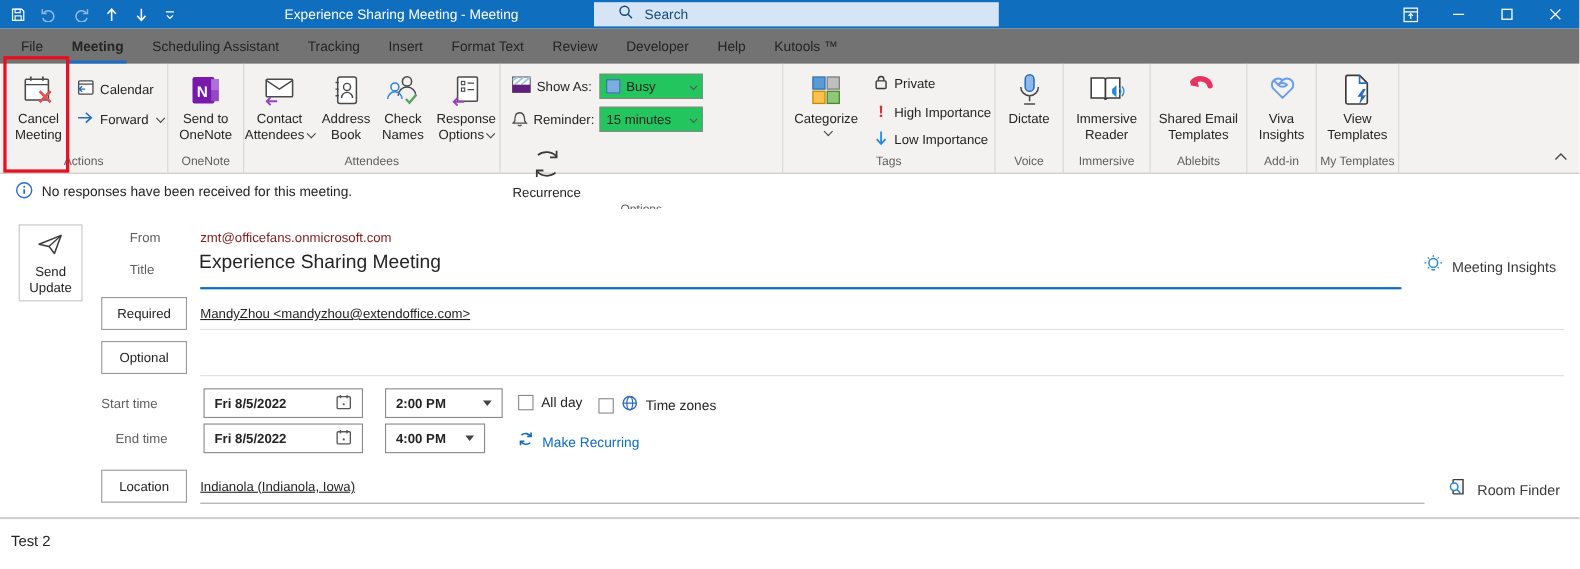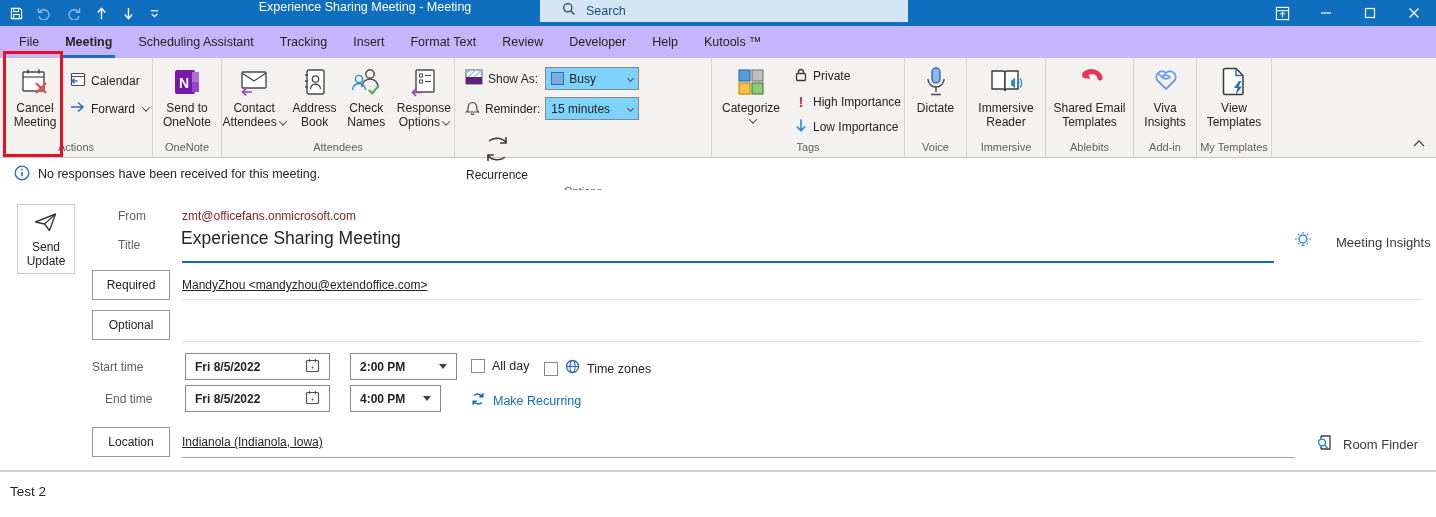--- a/index.html
+++ b/index.html
@@ -1,45 +1,45 @@
 <!DOCTYPE html>
 <html><head>
 <meta charset="utf-8">
 <style>
   * { margin:0; padding:0; box-sizing:border-box; }
   html,body { width:1436px; height:517px; }
   body { font-family:"Liberation Sans", sans-serif; color:#252423; background:#fff; overflow:hidden; position:relative; }
 
   
-  .titlebar { height:26px; background:#106ebe; display:flex; color:#fff; }
+  .titlebar { height:26px; background:#106ebe; display:flex; align-items:center; color:#fff; }
   .qat { display:flex; align-items:center; gap:14px; padding-left:10px; width:190px; }
   .qat svg { display:block; }
   .win-title { flex:0 0 350px; text-align:center; font-size:12.5px; color:#ffffff; white-space:nowrap; }
   .searchbox { width:368px; height:22px; background:#d6e5f5; display:flex; align-items:center; gap:10px; padding-left:22px; margin-top:0px; }
   .searchbox .stext { font-size:12.5px; color:#174a7c; }
   .winctl { margin-left:auto; display:flex; align-items:center; gap:0; }
   .winctl .wbtn { width:44px; height:26px; display:flex; align-items:center; justify-content:center; }
 
   
-  .tabrow { height:32px; background:#c4b5fd; display:flex; align-items:stretch; padding-left:6px; }
+  .tabrow { height:32px; background:#737373; display:flex; align-items:stretch; padding-left:6px; }
   .tab { font-size:12.5px; color:#252423; padding:0 13px; display:flex; align-items:center; position:relative; white-space:nowrap; }
   .tab.active { font-weight:bold; color:#252423; }
   .tab.active::after { content:""; position:absolute; left:10px; right:10px; bottom:0; height:3px; background:#1f6cc0; }
 
   
   .ribbon { height:100px; background:#f3f2f1; border-bottom:1px solid #c8c6c4; display:flex; position:relative; }
   .grp { display:flex; flex-direction:column; border-right:1px solid #d8d6d4; flex:0 0 auto; }
   .grp-content { flex:1; display:flex; align-items:flex-start; padding-top:3px; justify-content:center; }
   .grp-label { height:18px; text-align:center; font-size:11px; color:#605e5c; line-height:16px; white-space:nowrap; }
   .blg { display:flex; flex-direction:column; align-items:center; padding-top:3px; }
   .blg .ic { height:36px; display:flex; align-items:center; justify-content:center; }
   .blg .tx { font-size:12px; line-height:13.5px; text-align:center; color:#252423; margin-top:2px; }
   .chev { display:inline-block; width:6px; height:6px; border-right:1.4px solid #444; border-bottom:1.4px solid #444; transform:rotate(45deg) translate(-1px,-1px); margin-left:3px; }
   .srow { display:flex; align-items:center; gap:5px; font-size:12px; color:#252423; white-space:nowrap; }
-  .combo { background:#7dd3fc; border:1px solid #8a8886; height:23px; display:flex; align-items:center; font-size:12px; padding:0 5px; }
+  .combo { background:#22c55e; border:1px solid #8a8886; height:23px; display:flex; align-items:center; font-size:12px; padding:0 5px; }
   .combo-chev { margin-left:auto; width:5px; height:5px; border-right:1.3px solid #555; border-bottom:1.3px solid #555; transform:rotate(45deg); }
 
   .ribbon-collapse { position:absolute; right:10px; bottom:5px; }
 
   
   .annotation { position:absolute; left:3px; top:51px; width:60px; height:106px; border:3px solid #e81123; z-index:50; pointer-events:none; }
 
   
   .infobar { height:32px; background:#fff; display:flex; align-items:center; gap:8px; padding-left:14px; font-size:12.5px; color:#252423; }
 
@@ -435,21 +435,21 @@
     <span style="font-size:12px; line-height:14px; text-align:center;">Send Update</span>
   </div>
 
   <span class="abs glabel" style="left:118px; top:19px;">From</span>
   <span class="abs" style="left:182px; top:19px; font-size:12px; color:#7f1d1d;">zmt@officefans.onmicrosoft.com</span>
 
   <span class="abs glabel" style="left:118px; top:48px;">Title</span>
   <span class="abs" style="left:181px; top:38px; font-size:17.5px; color:#252423;">Experience Sharing Meeting</span>
   <div class="abs" style="left:182px; top:71px; width:1092px; height:2px; background:#0f6cbd;"></div>
 
-  <div class="abs" style="left:1294px; top:41px; display:flex; align-items:center; gap:24px;">
+  <div class="abs" style="left:1294px; top:41px; display:flex; align-items:center; gap:8px;">
     <span><svg width="18" height="18" viewBox="0 0 18 18">
           <circle cx="9" cy="8" r="4" fill="none" stroke="#2b88d8" stroke-width="1.4"></circle>
           <path d="M7.4 14.2 h3.2" stroke="#2b88d8" stroke-width="1.4"></path>
           <path d="M9 1 v1.6 M14 3 l-1.1 1.1 M17 8 h-1.6 M4 3 l1.1 1.1 M1 8 h1.6 M14 13 l-1.1 -1.1 M4 13 l1.1 -1.1" stroke="#2b88d8" stroke-width="1.2"></path>
         </svg></span>
     <span style="font-size:13px; color:#3b3a39;">Meeting Insights</span>
   </div>
 
   <div class="abs fieldbtn" style="left:92px; top:80px; width:78px; height:30px;">
       <span>Required</span>

